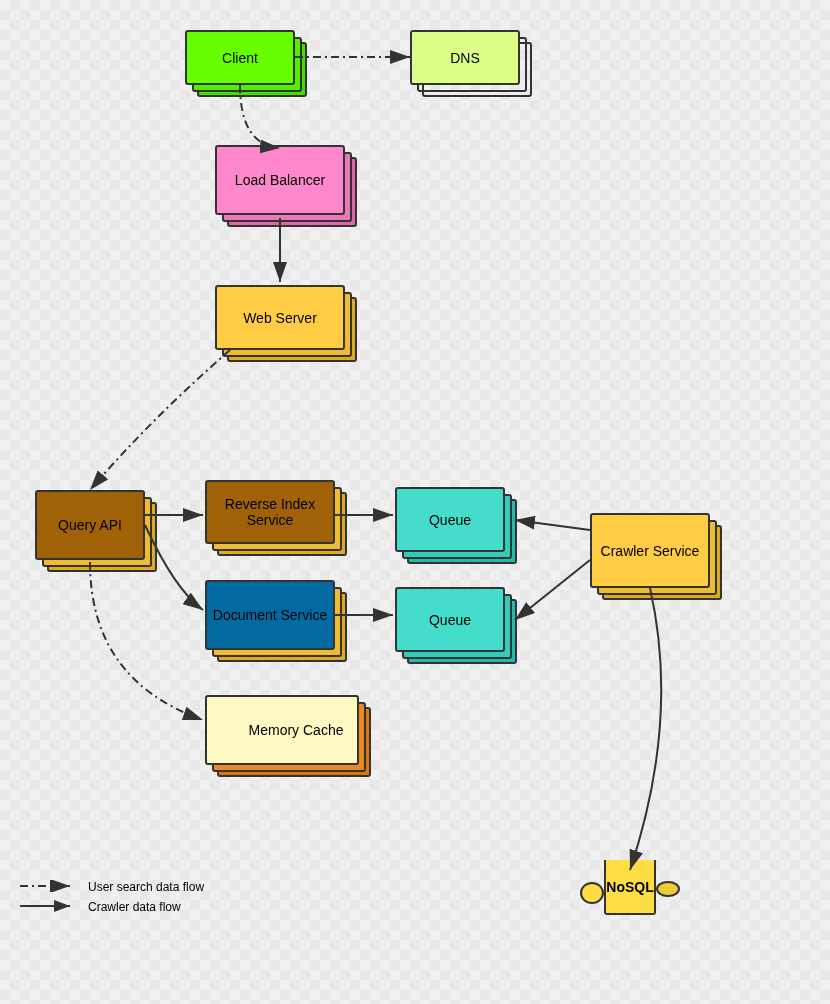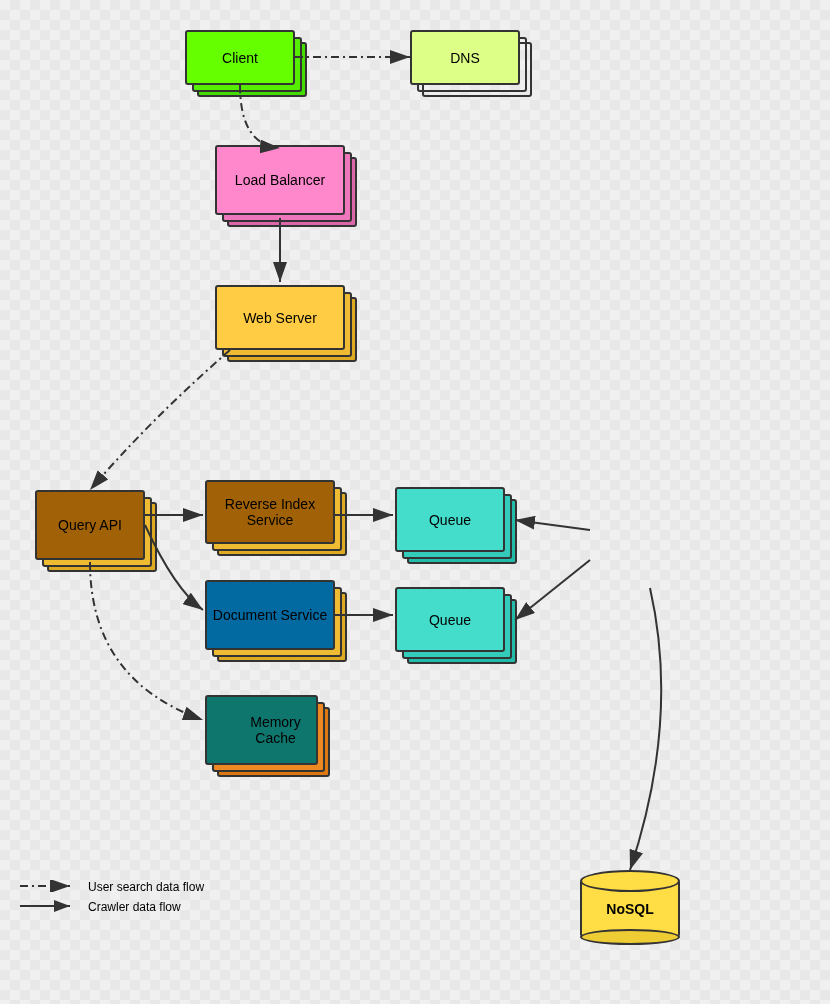--- a/index.html
+++ b/index.html
@@ -126,22 +126,22 @@
       width: 130px;
       height: 70px;
       left: 205px;
       top: 580px;
     }
     .box-ds::before { background-color: #eebb33; }
     .box-ds::after { background-color: #ddaa22; }
 
     
     .box-mc {
-      background-color: #0f766e;
-      width: 113px;
+      background-color: #fef9c3;
+      width: 154px;
       height: 70px;
       left: 205px;
       top: 695px;
       padding-left: 28px;
     }
     .box-mc::before { background-color: #ee8822; }
     .box-mc::after { background-color: #dd7711; }
 
     
     .box-q1 {
@@ -176,21 +176,21 @@
     .box-cs::before { background-color: #eebb33; }
     .box-cs::after { background-color: #ddaa22; }
 
     
     .nosql-container {
       position: absolute;
       left: 580px;
       top: 870px;
       width: 100px;
       display: flex;
-      flex-direction: column;
+      flex-direction: row;
       align-items: center;
     }
     .nosql-top {
       width: 100px;
       height: 22px;
       background-color: #ffdd44;
       border: 2px solid #333;
       border-radius: 50%;
       position: relative;
       z-index: 2;
@@ -279,20 +279,23 @@
   </div>
 
   <div class="stack-box box-q1">
     <span>Queue</span>
   </div>
 
   <div class="stack-box box-q2">
     <span>Queue</span>
   </div>
 
+  <div class="stack-box box-cs">
+    <span>Crawler Service</span>
+  </div>
 
   <div class="nosql-container">
     <div class="nosql-top"></div>
     <div class="nosql-body">
       <span>NoSQL</span>
     </div>
     <div class="nosql-bottom"></div>
   </div>
 
   <svg class="arrows-svg">

